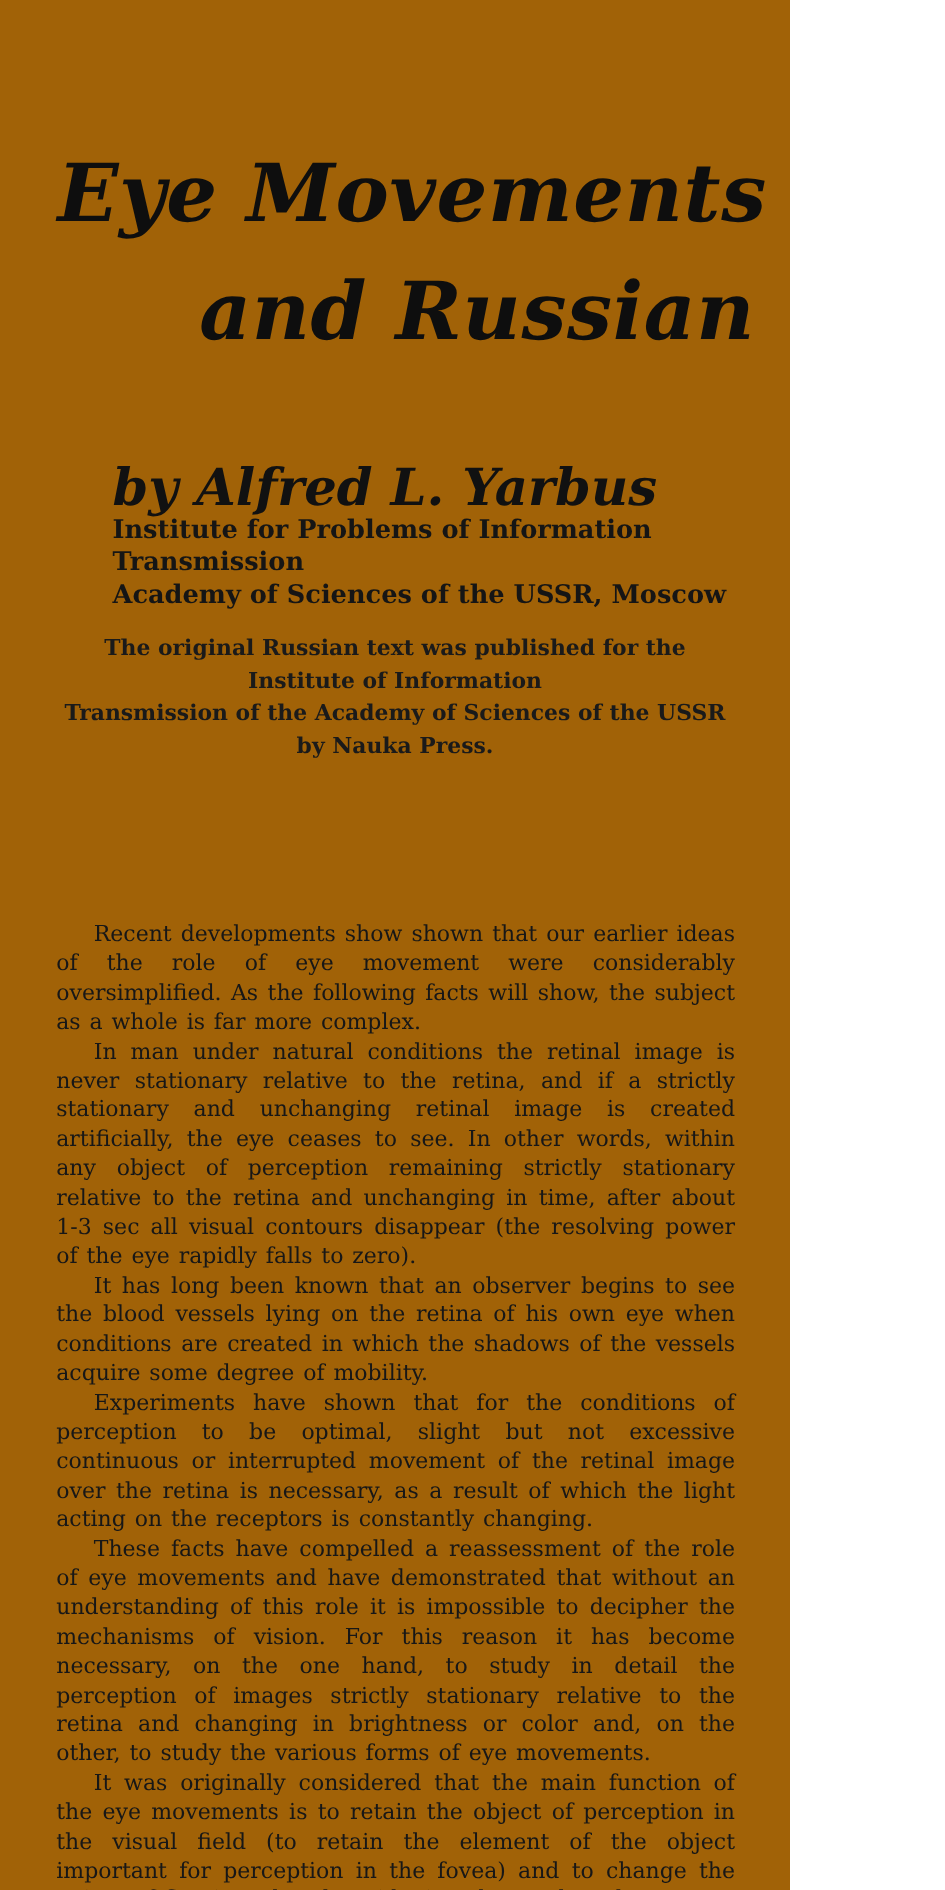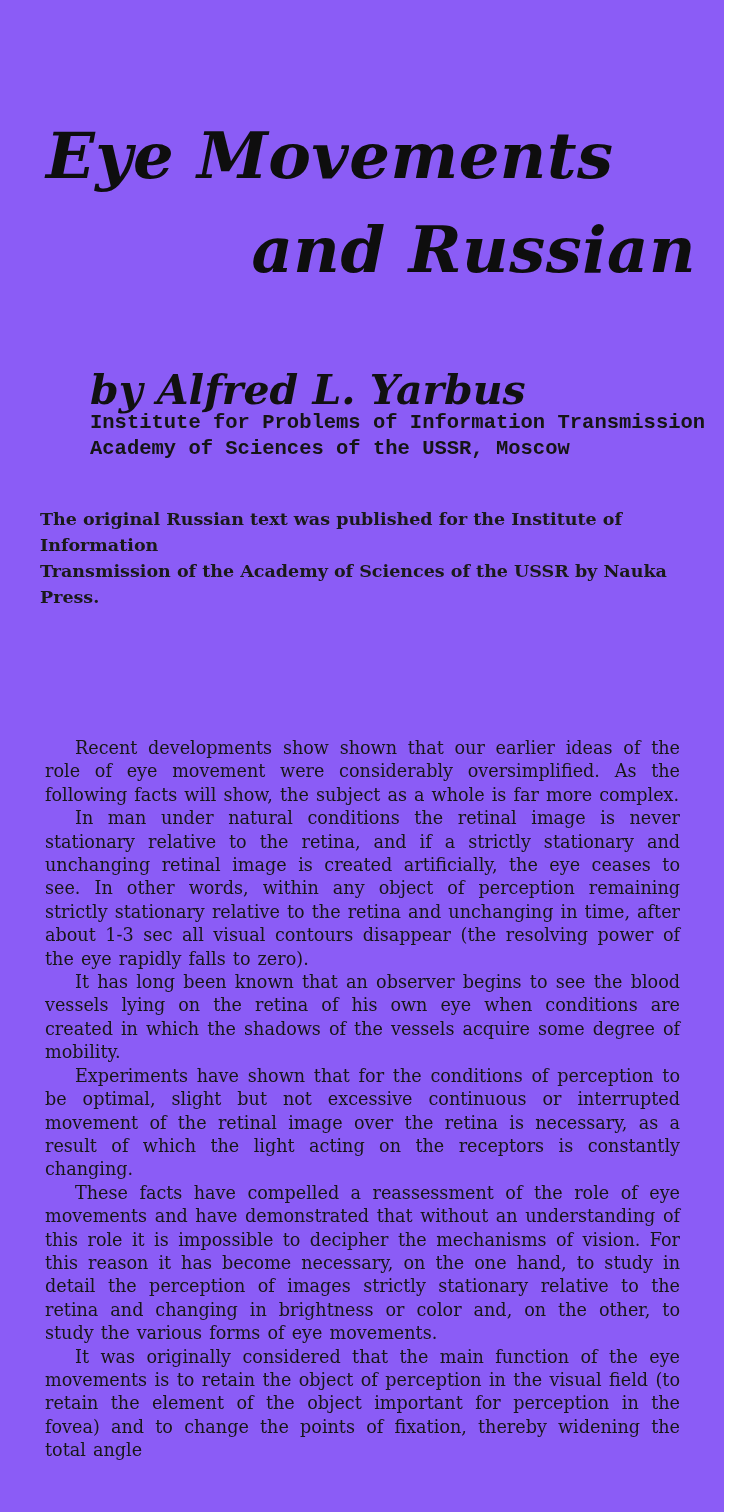--- a/index.html
+++ b/index.html
@@ -2,23 +2,23 @@
 <html><head>
 <meta charset="utf-8">
 <style>
   html, body {
     margin: 0;
     padding: 0;
     background: #ffffff;
   }
   .page {
     position: relative;
-    width: 724px;
+    width: 632px;
     height: 1512px;
-    background: #8b5cf6;
+    background: #a16207;
     overflow: hidden;
     font-family: "DejaVu Serif", serif;
     color: #161616;
   }
   .title-line {
     position: absolute;
     font-family: "DejaVu Serif", serif;
     font-style: italic;
     font-weight: bold;
     color: #0e0e0e;
@@ -47,27 +47,27 @@
     margin-top: 26px;
   }
   .affiliation {
     position: absolute;
     left: 90px;
     top: 410px;
     font-size: 20.5px;
     line-height: 26px;
     font-weight: 600;
     color: #151515;
-    font-family: Liberation Mono, monospace;
   }
   .pub-note {
     position: absolute;
     left: 40px;
     right: 40px;
     top: 506px;
+    text-align: center;
     font-size: 17.5px;
     line-height: 26px;
     font-weight: bold;
     color: #1a1a1a;
   }
   .body-text {
     position: absolute;
     left: 45px;
     right: 44px;
     top: 737px;

